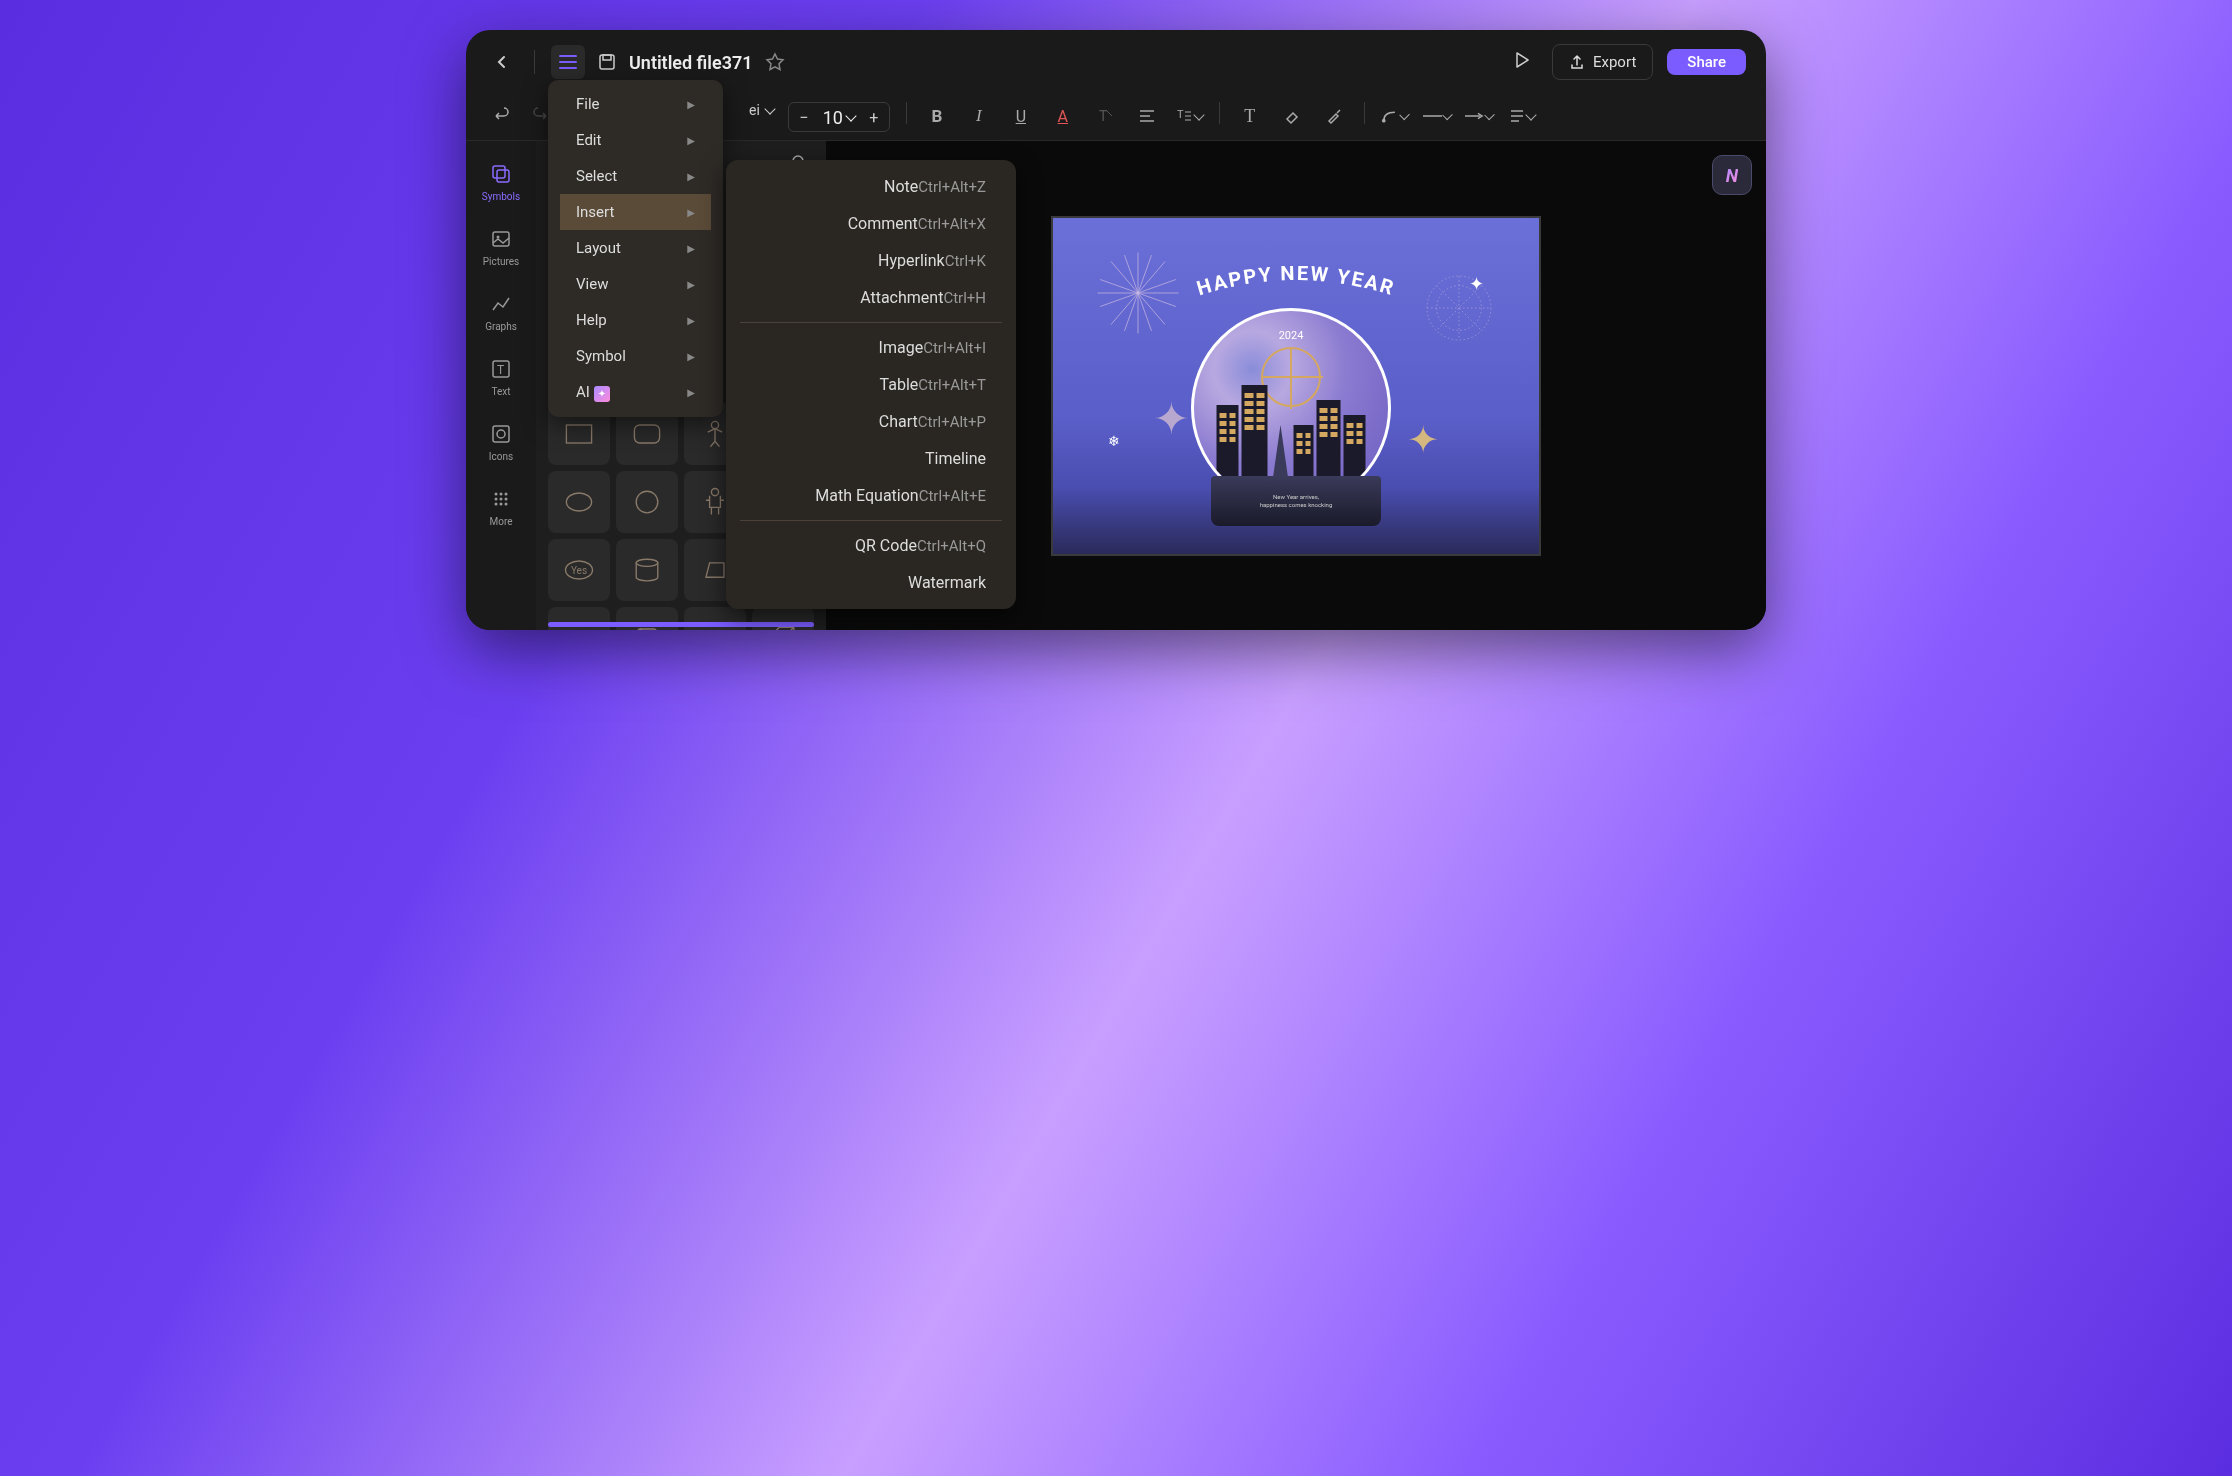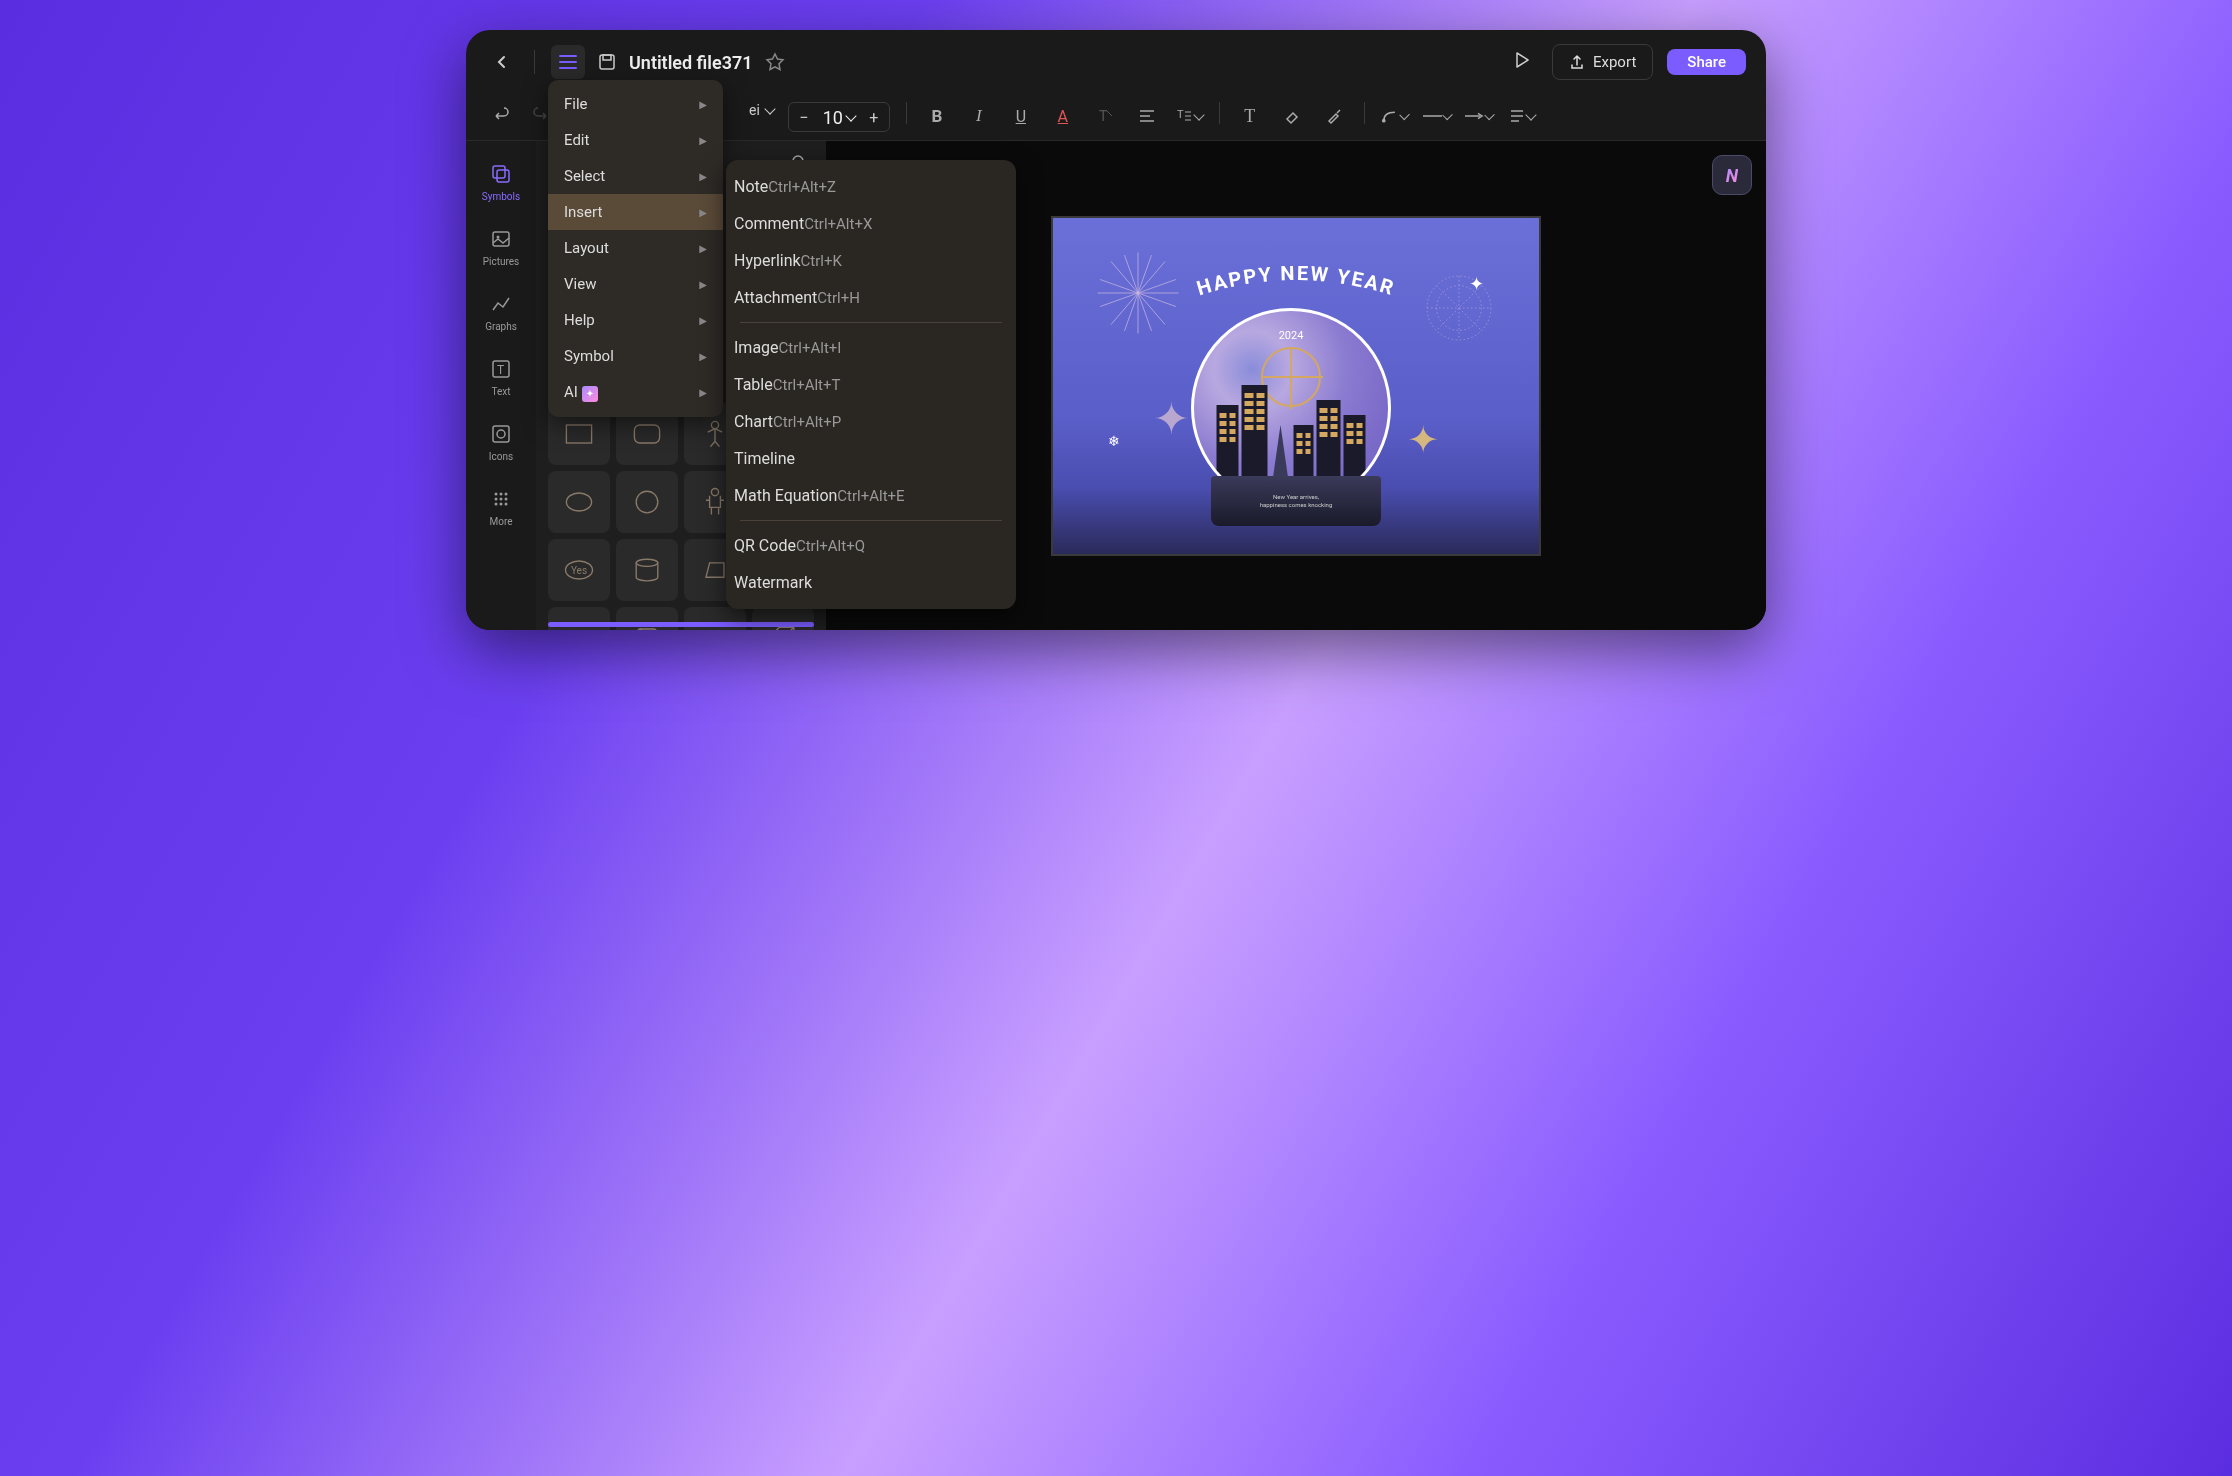--- a/index.html
+++ b/index.html
@@ -64,27 +64,27 @@
 .fw1{top:30px;left:40px;width:90px;height:90px}
 .fw2{top:50px;right:40px;width:80px;height:80px}
 .star{position:absolute;color:#c8b8e0}
 .st1{left:100px;top:175px;font-size:44px;color:#b8a8d0}
 .st2{right:100px;top:200px;font-size:38px;color:#d4b880}
 .sparkle{position:absolute;color:#fff;font-size:18px}
 .sp1{right:55px;top:55px}
 .sp2{left:55px;top:215px;font-size:14px}
 .ai-badge{position:absolute;top:14px;right:14px;width:40px;height:40px;border-radius:10px;background:#2a2a3a;border:1px solid #4a4a6a;display:flex;align-items:center;justify-content:center;cursor:pointer}
 .ai-badge-inner{font-size:18px;font-weight:700;font-style:italic;background:linear-gradient(135deg,#a88bff,#ff8bdc);-webkit-background-clip:text;background-clip:text;color:transparent}
-.menu{position:absolute;top:50px;left:82px;width:175px;background:#2e2a26;border-radius:10px;padding:6px 0;z-index:100;box-shadow:0 8px 24px rgba(0,0,0,.5)}
+.menu{position:absolute;top:50px;left:82px;width:175px;background:#2e2a26;border-radius:10px;padding:6px 12px;z-index:100;box-shadow:0 8px 24px rgba(0,0,0,.5)}
 .menu-item{display:flex;align-items:center;justify-content:space-between;padding:9px 16px;color:#ddd;font-size:15px;cursor:pointer}
 .menu-item.active{background:#5a4a38}
 .menu-item .arrow{color:#888;font-size:10px}
 .ai-sparkle{display:inline-block;width:16px;height:16px;background:linear-gradient(135deg,#a88bff,#ff8bdc);border-radius:3px;margin-left:4px;font-size:10px;text-align:center;line-height:16px;color:#fff}
 .submenu{position:absolute;top:130px;left:260px;width:290px;background:#2a2622;border-radius:12px;padding:8px 0;z-index:101;box-shadow:0 8px 24px rgba(0,0,0,.6)}
-.submenu-item{display:flex;align-items:center;justify-content:flex-start;padding:9px 8px;color:#ddd;font-size:16px;cursor:pointer}
+.submenu-item{display:flex;align-items:center;justify-content:flex-end;padding:9px 30px;color:#ddd;font-size:16px;cursor:pointer}
 .submenu-item .shortcut{color:#999;font-size:15px}
 .submenu-divider{height:1px;background:#4a4238;margin:6px 14px}
 </style>
 </head>
 <body>
 
 <div class="app-window">
 
   <div class="titlebar">
     <div class="back-btn">

